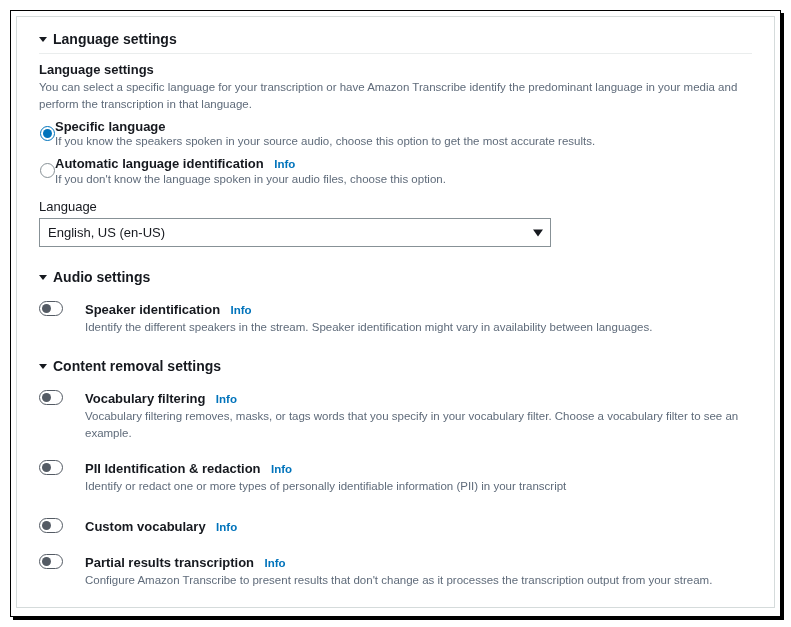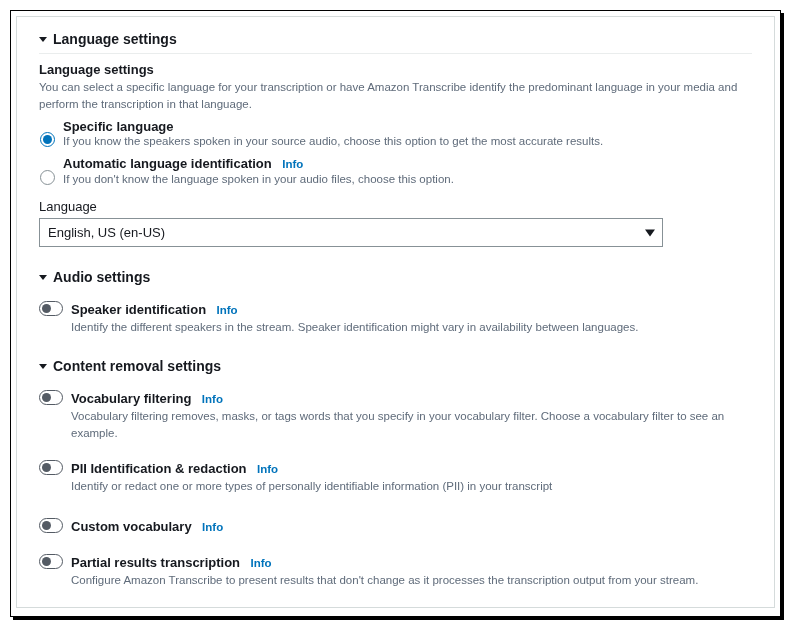--- a/index.html
+++ b/index.html
@@ -50,22 +50,21 @@
       color: #16191f;
       margin-bottom: 2px;
     }
     .field-desc {
       font-size: 11.5px;
       color: #5f6b7a;
       line-height: 1.45;
     }
     .radio-row {
       display: flex;
-      align-items: flex-end;
-      gap: 8px;
+      align-items: center;
       margin-top: 7px;
     }
     .radio-outer {
       width: 15px; height: 15px;
       border: 1px solid #879196;
       border-radius: 50%;
       display: flex;
       align-items: center;
       justify-content: center;
       cursor: pointer;
@@ -99,21 +98,21 @@
       margin-left: 6px;
     }
     .lang-block { margin-top: 14px; }
     .lang-label {
       font-size: 13px;
       color: #16191f;
       margin-bottom: 4px;
     }
     .select-wrap {
       position: relative;
-      width: 624px;
+      width: 512px;
     }
     .select-box {
       width: 100%;
       border: 1px solid #879196;
       padding: 6px 28px 6px 8px;
       font-size: 13px;
       color: #16191f;
       background: #fff;
       cursor: pointer;
     }
@@ -125,21 +124,21 @@
       width: 0; height: 0;
       border-left: 5px solid transparent;
       border-right: 5px solid transparent;
       border-top: 7px solid #16191f;
       pointer-events: none;
     }
     .section-gap { margin-top: 22px; }
     .toggle-row {
       display: flex;
       align-items: flex-start;
-      gap: 8px;
+      gap: 22px;
       margin-top: 9px;
     }
     .toggle-row + .toggle-row { margin-top: 18px; }
     .toggle {
       width: 24px; height: 15px;
       border: 1.5px solid #545b64;
       border-radius: 10px;
       position: relative;
       cursor: pointer;
       flex-shrink: 0;

